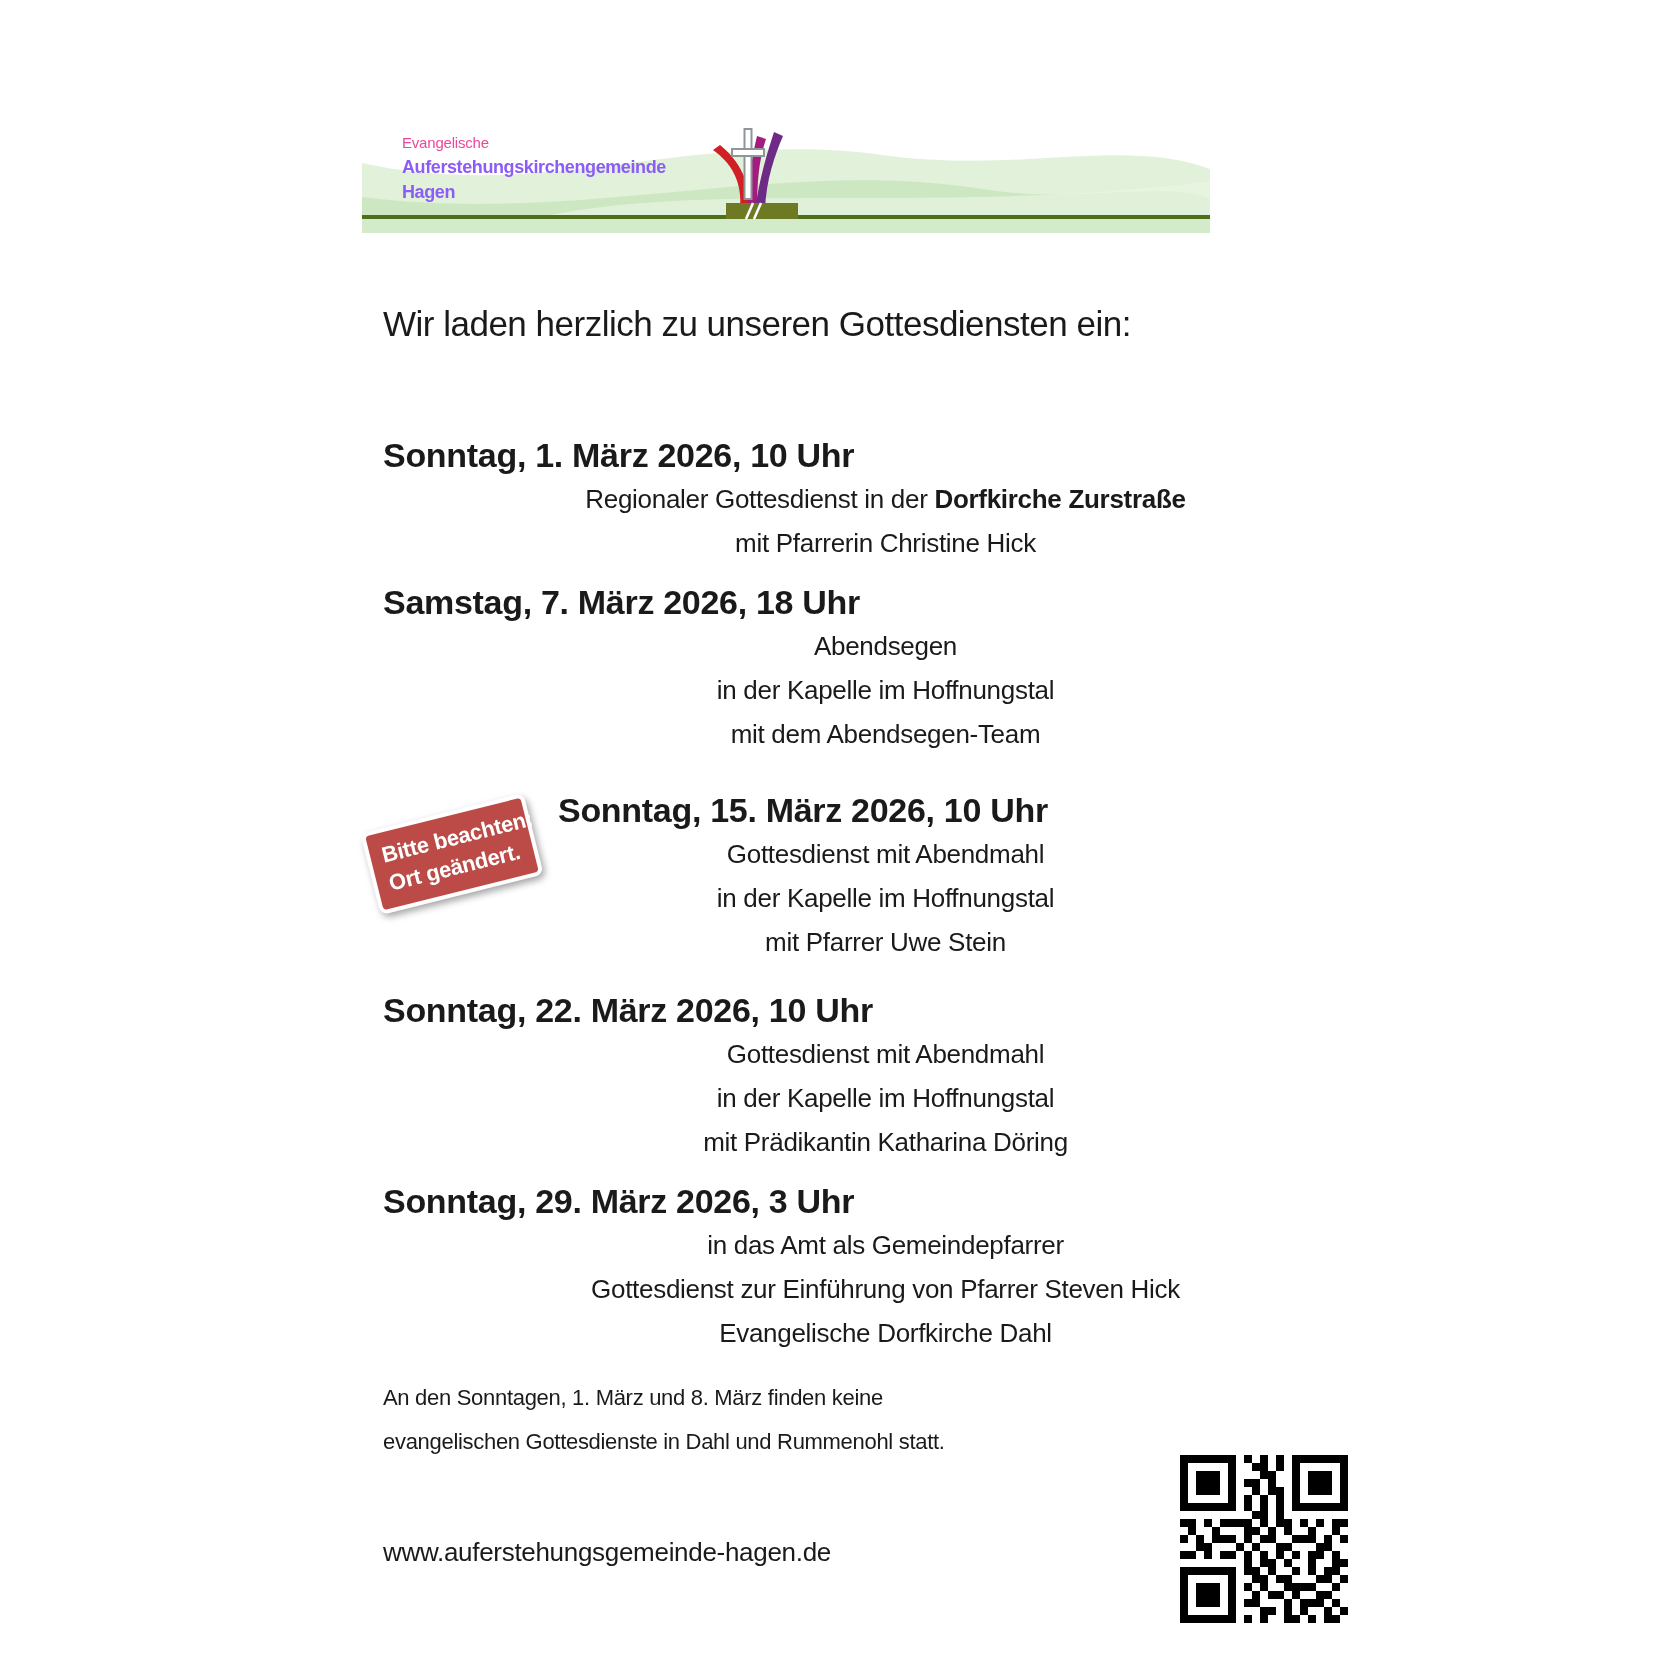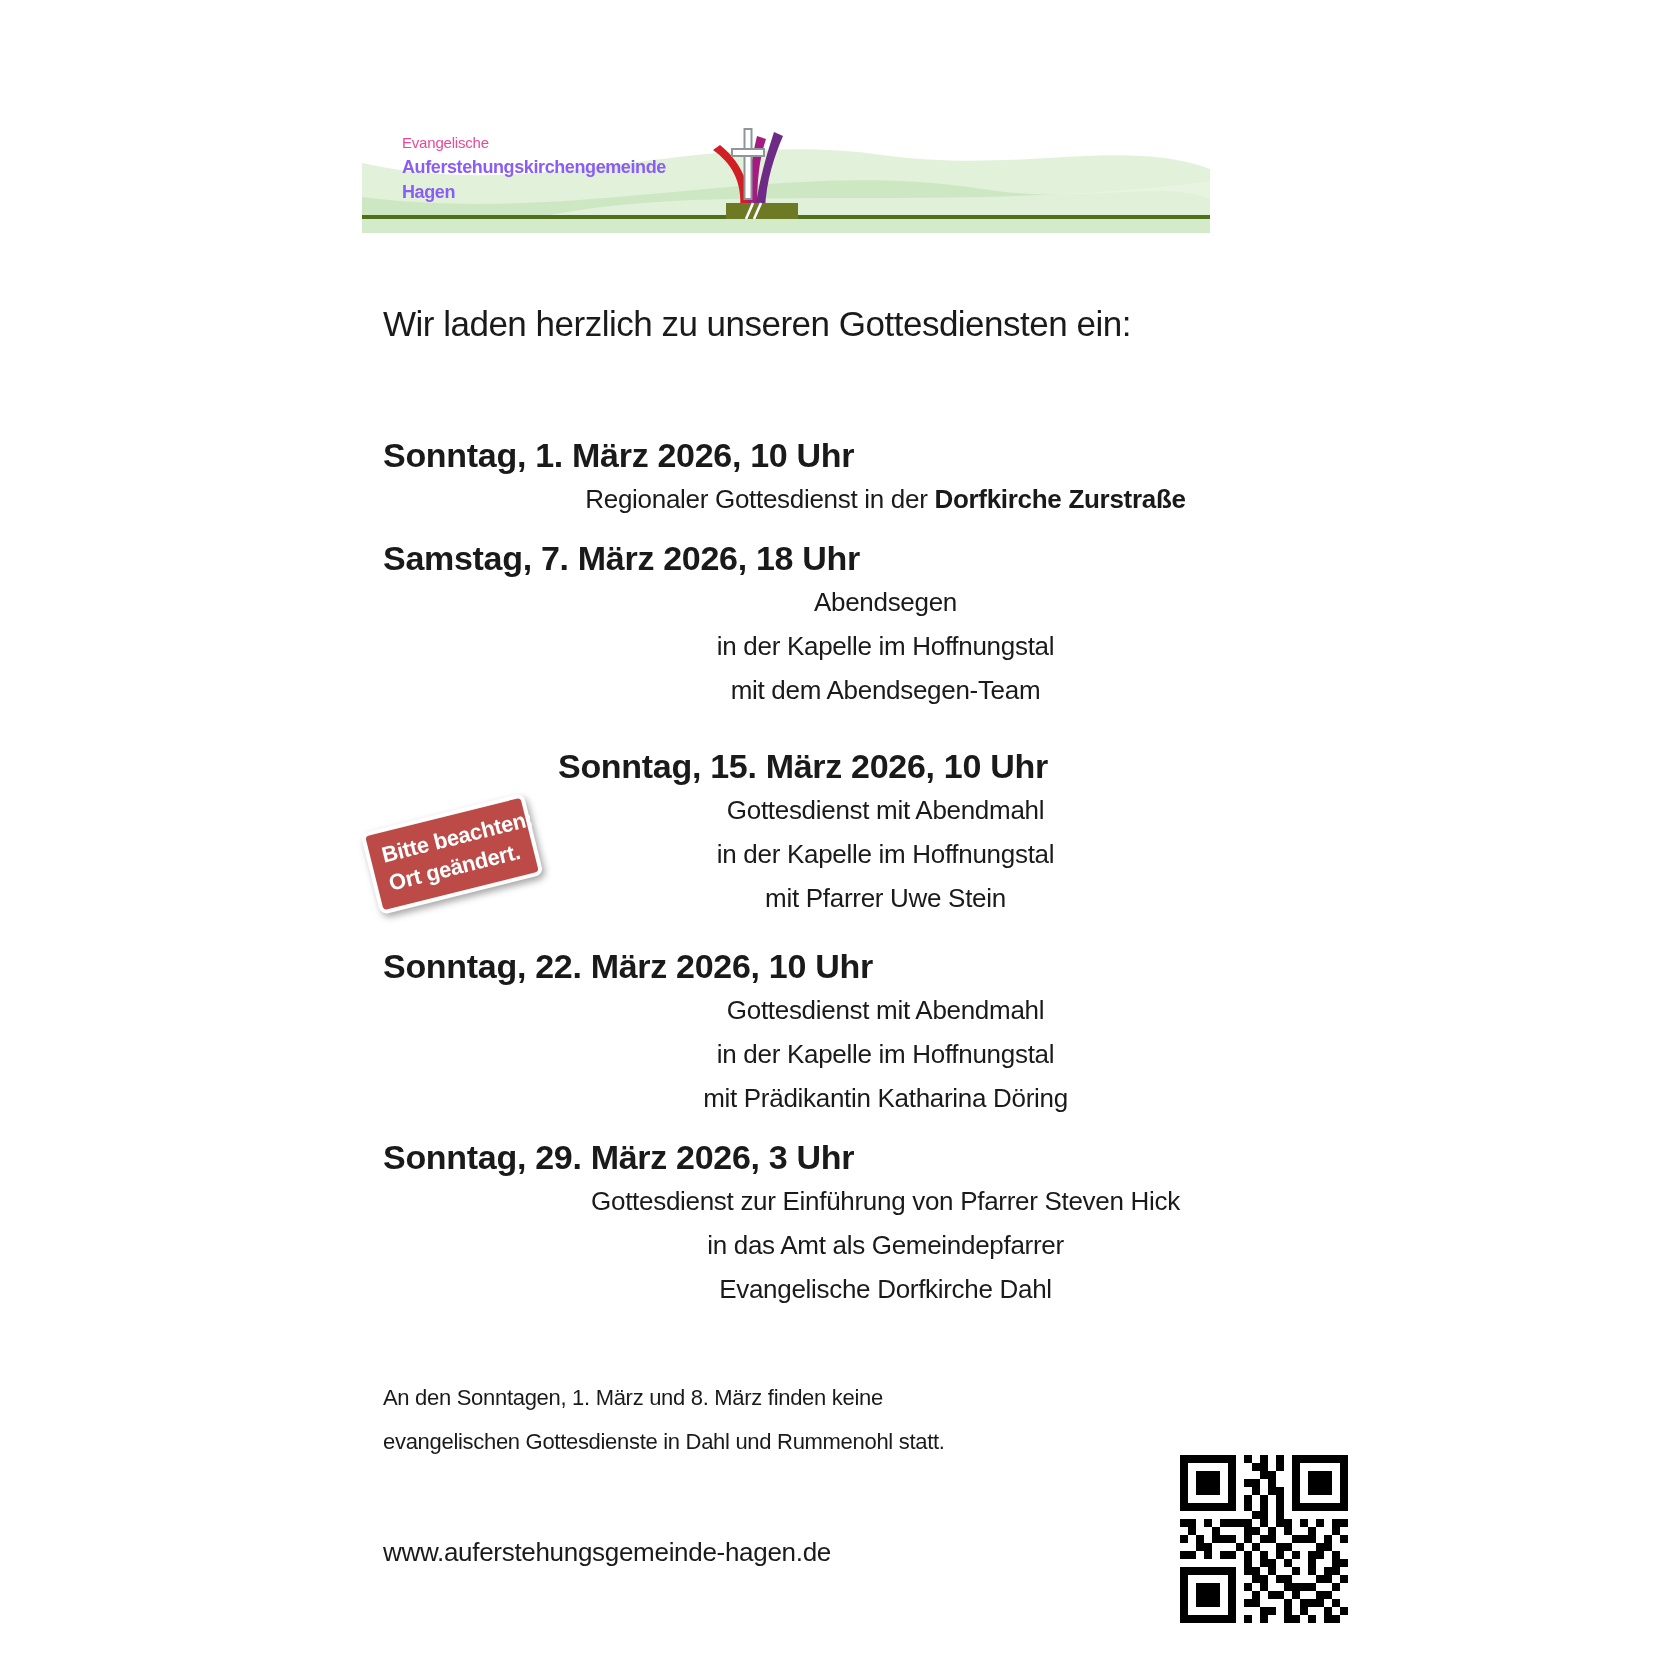--- a/index.html
+++ b/index.html
@@ -79,20 +79,21 @@
       <div class="org-line3">Hagen</div>
     </div>
   </div>
 
   <h1 class="title">Wir laden herzlich zu unseren Gottesdiensten ein:</h1>
 
   <div class="events" id="events">
       <div class="event">
         <div class="event-heading">Sonntag, 1. März 2026, 10 Uhr</div>
         <div class="event-line"><span>Regionaler Gottesdienst in der </span><span class="b">Dorfkirche Zurstraße</span></div>
+        <div class="event-line"><span>mit Pfarrerin Christine Hick</span></div>
       </div>
       <div class="event">
         <div class="event-heading">Samstag, 7. März 2026, 18 Uhr</div>
         <div class="event-line"><span>Abendsegen</span></div>
         <div class="event-line"><span>in der Kapelle im Hoffnungstal</span></div>
         <div class="event-line"><span>mit dem Abendsegen-Team</span></div>
       </div>
       <div class="event indent-head">
         <div class="event-heading">Sonntag, 15. März 2026, 10 Uhr</div>
         <div class="event-line"><span>Gottesdienst mit Abendmahl</span></div>
@@ -100,22 +101,22 @@
         <div class="event-line"><span>mit Pfarrer Uwe Stein</span></div>
       </div>
       <div class="event">
         <div class="event-heading">Sonntag, 22. März 2026, 10 Uhr</div>
         <div class="event-line"><span>Gottesdienst mit Abendmahl</span></div>
         <div class="event-line"><span>in der Kapelle im Hoffnungstal</span></div>
         <div class="event-line"><span>mit Prädikantin Katharina Döring</span></div>
       </div>
       <div class="event">
         <div class="event-heading">Sonntag, 29. März 2026, 3 Uhr</div>
+        <div class="event-line"><span>in das Amt als Gemeindepfarrer</span></div>
         <div class="event-line"><span>Gottesdienst zur Einführung von Pfarrer Steven Hick</span></div>
-        <div class="event-line"><span>in das Amt als Gemeindepfarrer</span></div>
         <div class="event-line"><span>Evangelische Dorfkirche Dahl</span></div>
       </div>
     </div>
 
   <div class="sticker">
     <div>Bitte beachten:</div>
     <div>Ort geändert.</div>
   </div>
 
   <div class="note">

